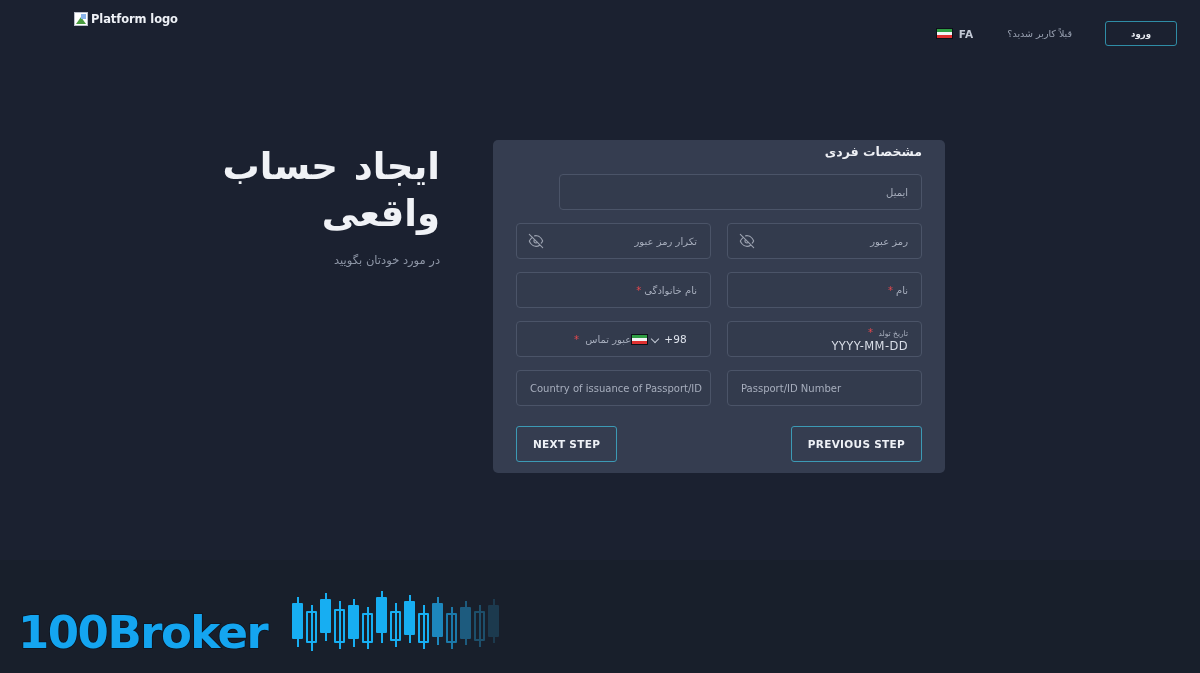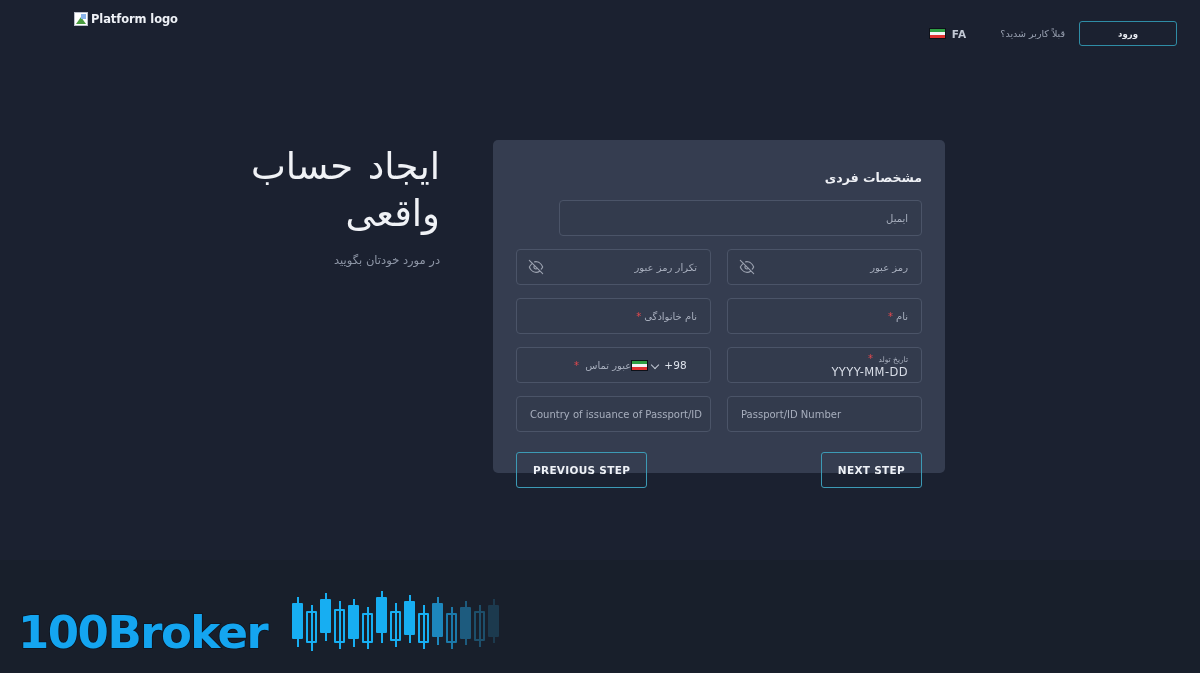--- a/index.html
+++ b/index.html
@@ -105,70 +105,71 @@
 
   .already-user {
     font-size: 9.5px;
     color: #9aa2b2;
     margin-right: 14px;
     direction: rtl;
     white-space: nowrap;
   }
 
   .btn-login {
-    width: 98px;
+    width: 72px;
     height: 25px;
     border: 1px solid #2f8da6;
     border-radius: 3px;
     background: transparent;
     color: #e9ecf2;
     font-size: 8.5px;
     font-weight: bold;
     font-family: inherit;
     display: flex;
     align-items: center;
     justify-content: center;
     cursor: pointer;
     direction: rtl;
+    margin-left: 19px;
   }
 
   
   .hero {
     position: absolute;
     right: 760px;
     top: 143px;
     width: 290px;
     text-align: right;
     direction: rtl;
   }
   .hero-title {
     font-size: 37px;
     line-height: 1.28;
-    font-weight: normal;
+    font-weight: bold;
     color: #f0f2f6;
     letter-spacing: 0px;
     word-spacing: 3px;
   }
   .hero-sub {
     margin-top: 14px;
     font-size: 11.5px;
     color: #8e96a6;
     line-height: 1.4;
   }
 
   
   .card {
     position: absolute;
     left: 493px;
     top: 140px;
     width: 452px;
     height: 333px;
     background: #353d50;
     border-radius: 5px;
-    padding: 30px 23px 0 23px;
+    padding: 4px 23px 0 23px;
     direction: rtl;
   }
 
   .card-title {
     font-size: 12.5px;
     font-weight: bold;
     color: #eef0f5;
     margin-bottom: 15px;
     text-align: right;
   }
@@ -454,22 +455,22 @@
   <div class="row">
     <div class="field ltr">
       <span class="field-placeholder">Passport/ID Number</span>
     </div>
     <div class="field ltr">
       <span class="field-placeholder">Country of issuance of Passport/ID</span>
     </div>
   </div>
 
   <div class="btn-row">
+    <button class="btn-step">NEXT STEP</button>
     <button class="btn-step">PREVIOUS STEP</button>
-    <button class="btn-step">NEXT STEP</button>
   </div>
 </div>
 
 <div class="footer">
   <div class="watermark">
     <span class="wm-text">100Broker</span>
     <span class="wm-candles" id="wm-candles">
         <span class="candle filled" style="color: rgb(23, 174, 242);">
           <span class="wick" style="top: 6px; height: 50px;"></span>
           <span class="body" style="top: 12px; height: 36px;"></span>

